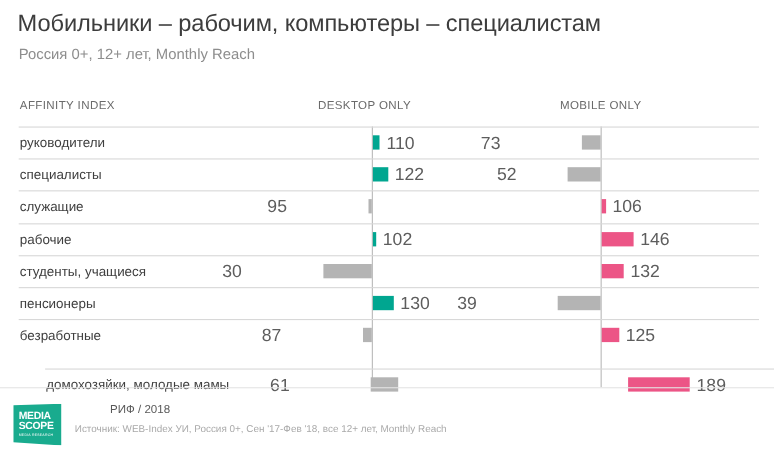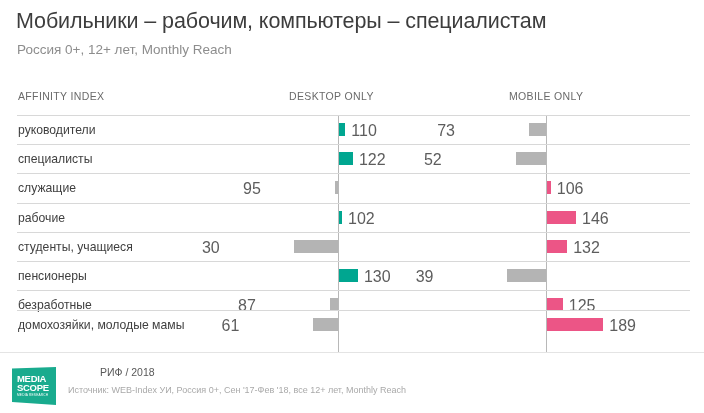--- a/index.html
+++ b/index.html
@@ -196,21 +196,21 @@
   <div class="axis-line" id="axis-mobile"></div>
 
 <div class="row" style="top: 0px;">
       <div class="row-sep"></div>
       <div class="cat-label">руководители</div>
       <div class="bar teal" style="width: 6.32px; left: 339px;"></div>
       <div class="bar-value right-of" style="left: 351.32px;">110</div>
       <div class="bar grey" style="width: 17.064px; left: 528.936px;"></div>
       <div class="bar-value left-of" style="right: 181.064px;">73</div>
     </div>
-    <div class="row" style="top: 29.2px;">
+    <div class="row" style="top: 29.2px; padding-left: 28px;">
       <div class="row-sep"></div>
       <div class="cat-label">специалисты</div>
       <div class="bar teal" style="width: 13.904px; left: 339px;"></div>
       <div class="bar-value right-of" style="left: 358.904px;">122</div>
       <div class="bar grey" style="width: 30.336px; left: 515.664px;"></div>
       <div class="bar-value left-of" style="right: 194.336px;">52</div>
     </div>
     <div class="row" style="top: 58.4px;">
       <div class="row-sep"></div>
       <div class="cat-label">служащие</div>
@@ -244,21 +244,21 @@
       <div class="bar-value left-of" style="right: 202.552px;">39</div>
     </div>
     <div class="row" style="top: 175.2px;">
       <div class="row-sep"></div>
       <div class="cat-label">безработные</div>
       <div class="bar grey" style="width: 8.216px; left: 329.784px;"></div>
       <div class="bar-value left-of" style="right: 380.216px;">87</div>
       <div class="bar pink" style="width: 15.8px; left: 547px;"></div>
       <div class="bar-value right-of" style="left: 568.8px;">125</div>
     </div>
-    <div class="row" style="top: 195px;">
+    <div class="row" style="top: 220px; margin-left: 24px;">
       <div class="row-sep"></div>
       <div class="cat-label">домохозяйки, молодые мамы</div>
       <div class="bar grey" style="width: 24.648px; left: 313.352px;"></div>
       <div class="bar-value left-of" style="right: 396.648px;">61</div>
       <div class="bar pink" style="width: 56.248px; left: 547px;"></div>
       <div class="bar-value right-of" style="left: 609.248px;">189</div>
     </div>
   </div>
 
 <div id="footer-rule"></div>

